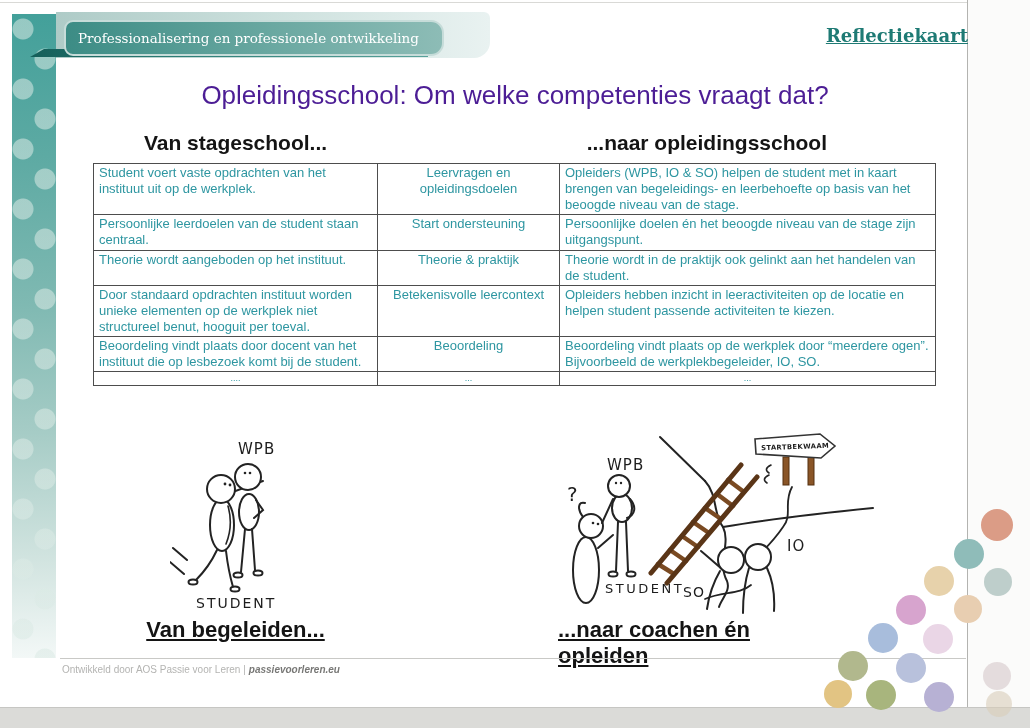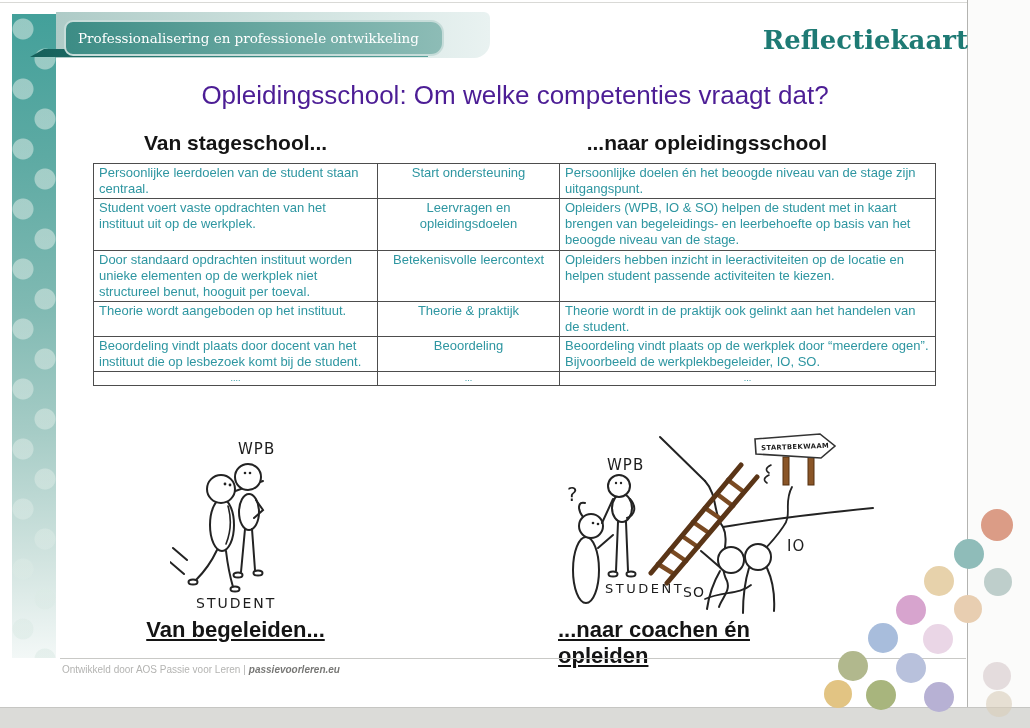--- a/index.html
+++ b/index.html
@@ -24,21 +24,21 @@
     border-radius:0 6px 16px 0;}
   .banner-stripe{position:absolute;left:30px;top:49px;width:398px;height:8px;z-index:4;
     background:linear-gradient(90deg,#145f5a,#2e7f78 40%,#58a19a 100%);
     clip-path:polygon(14px 0,100% 0,100% 100%,0 100%);}
   .banner{position:absolute;left:64px;top:20px;width:364px;height:32px;z-index:5;
     background:linear-gradient(90deg,#3c8c85 0%,#6aa8a1 55%,#8dbcb6 100%);
     border:2px solid #c6dcd9;border-radius:9px 13px 13px 9px;
     color:#ffffff;font-family:"DejaVu Serif",serif;font-size:13.5px;line-height:32px;
     padding-left:12px;white-space:nowrap;box-sizing:content-box;}
   .brand{position:absolute;right:62px;top:25px;z-index:5;font-family:"DejaVu Serif",serif;
-    font-weight:bold;font-size:26px;color:#1e7a74;}
+    font-weight:bold;font-size:18px;color:#1e7a74;text-decoration:underline;}
 
   .title{position:absolute;left:0;top:80px;width:1030px;text-align:center;z-index:5;
     font-size:26px;color:#4c1d95;}
 
   .heading{position:absolute;top:131px;z-index:5;font-weight:bold;font-size:21px;color:#141414;}
   .heading-left{left:93px;width:285px;text-align:center;}
   .heading-right{left:560px;width:267px;text-align:right;}
 
   table.grid{position:absolute;left:93px;top:163px;width:842px;z-index:5;
     border-collapse:collapse;table-layout:fixed;}
@@ -84,38 +84,38 @@
   <div class="heading heading-right">...naar opleidingsschool</div>
 
   <table class="grid">
     <colgroup>
         <col style="width:284px">
         <col style="width:182px">
         <col style="width:376px">
       </colgroup>
     <tbody>
     <tr>
+      <td>Student voert vaste opdrachten van het instituut uit op de werkplek.</td>
+      <td class="mid">Leervragen en opleidingsdoelen</td>
+      <td>Opleiders (WPB, IO &amp; SO) helpen de student met in kaart brengen van begeleidings- en leerbehoefte op basis van het beoogde niveau van de stage.</td>
+    </tr>
+    <tr>
       <td>Persoonlijke leerdoelen van de student staan centraal.</td>
       <td class="mid">Start ondersteuning</td>
       <td>Persoonlijke doelen én het beoogde niveau van de stage zijn uitgangspunt.</td>
     </tr>
     <tr>
-      <td>Student voert vaste opdrachten van het instituut uit op de werkplek.</td>
-      <td class="mid">Leervragen en opleidingsdoelen</td>
-      <td>Opleiders (WPB, IO &amp; SO) helpen de student met in kaart brengen van begeleidings- en leerbehoefte op basis van het beoogde niveau van de stage.</td>
+      <td>Theorie wordt aangeboden op het instituut.</td>
+      <td class="mid">Theorie &amp; praktijk</td>
+      <td>Theorie wordt in de praktijk ook gelinkt aan het handelen van de student.</td>
     </tr>
     <tr>
       <td>Door standaard opdrachten instituut worden unieke elementen op de werkplek niet structureel benut, hooguit per toeval.</td>
       <td class="mid">Betekenisvolle leercontext</td>
       <td>Opleiders hebben inzicht in leeractiviteiten op de locatie en helpen student passende activiteiten te kiezen.</td>
-    </tr>
-    <tr>
-      <td>Theorie wordt aangeboden op het instituut.</td>
-      <td class="mid">Theorie &amp; praktijk</td>
-      <td>Theorie wordt in de praktijk ook gelinkt aan het handelen van de student.</td>
     </tr>
     <tr>
       <td>Beoordeling vindt plaats door docent van het instituut die op lesbezoek komt bij de student.</td>
       <td class="mid">Beoordeling</td>
       <td>Beoordeling vindt plaats op de werkplek door “meerdere ogen”. Bijvoorbeeld de werkplekbegeleider, IO, SO.</td>
     </tr>
     <tr class="dots-row">
       <td>....</td>
       <td>...</td>
       <td>...</td>

